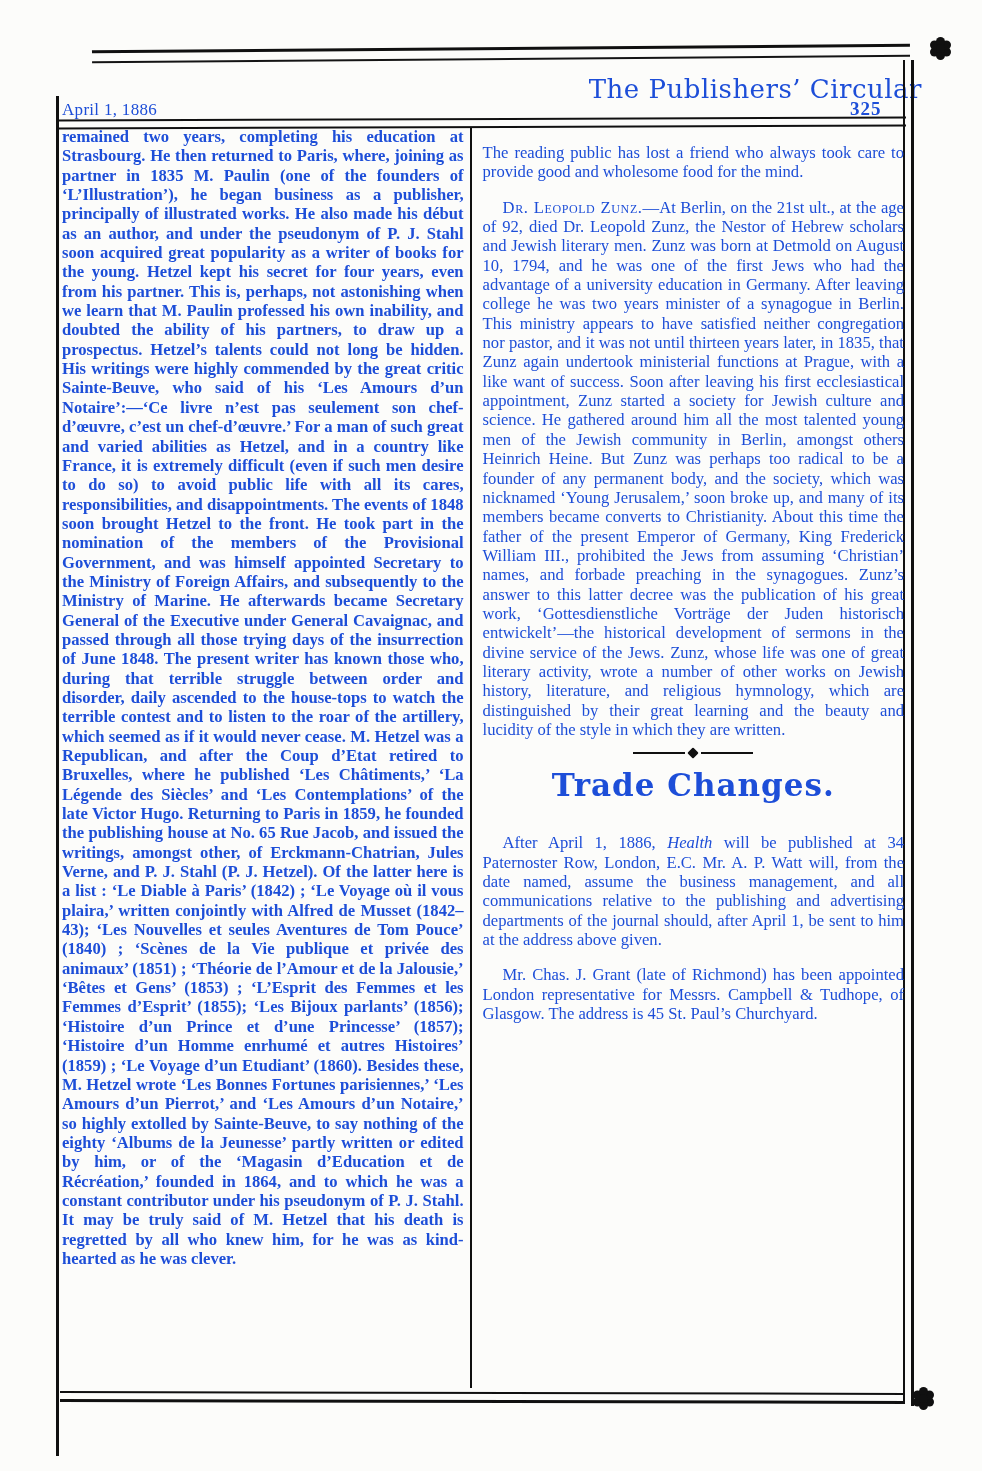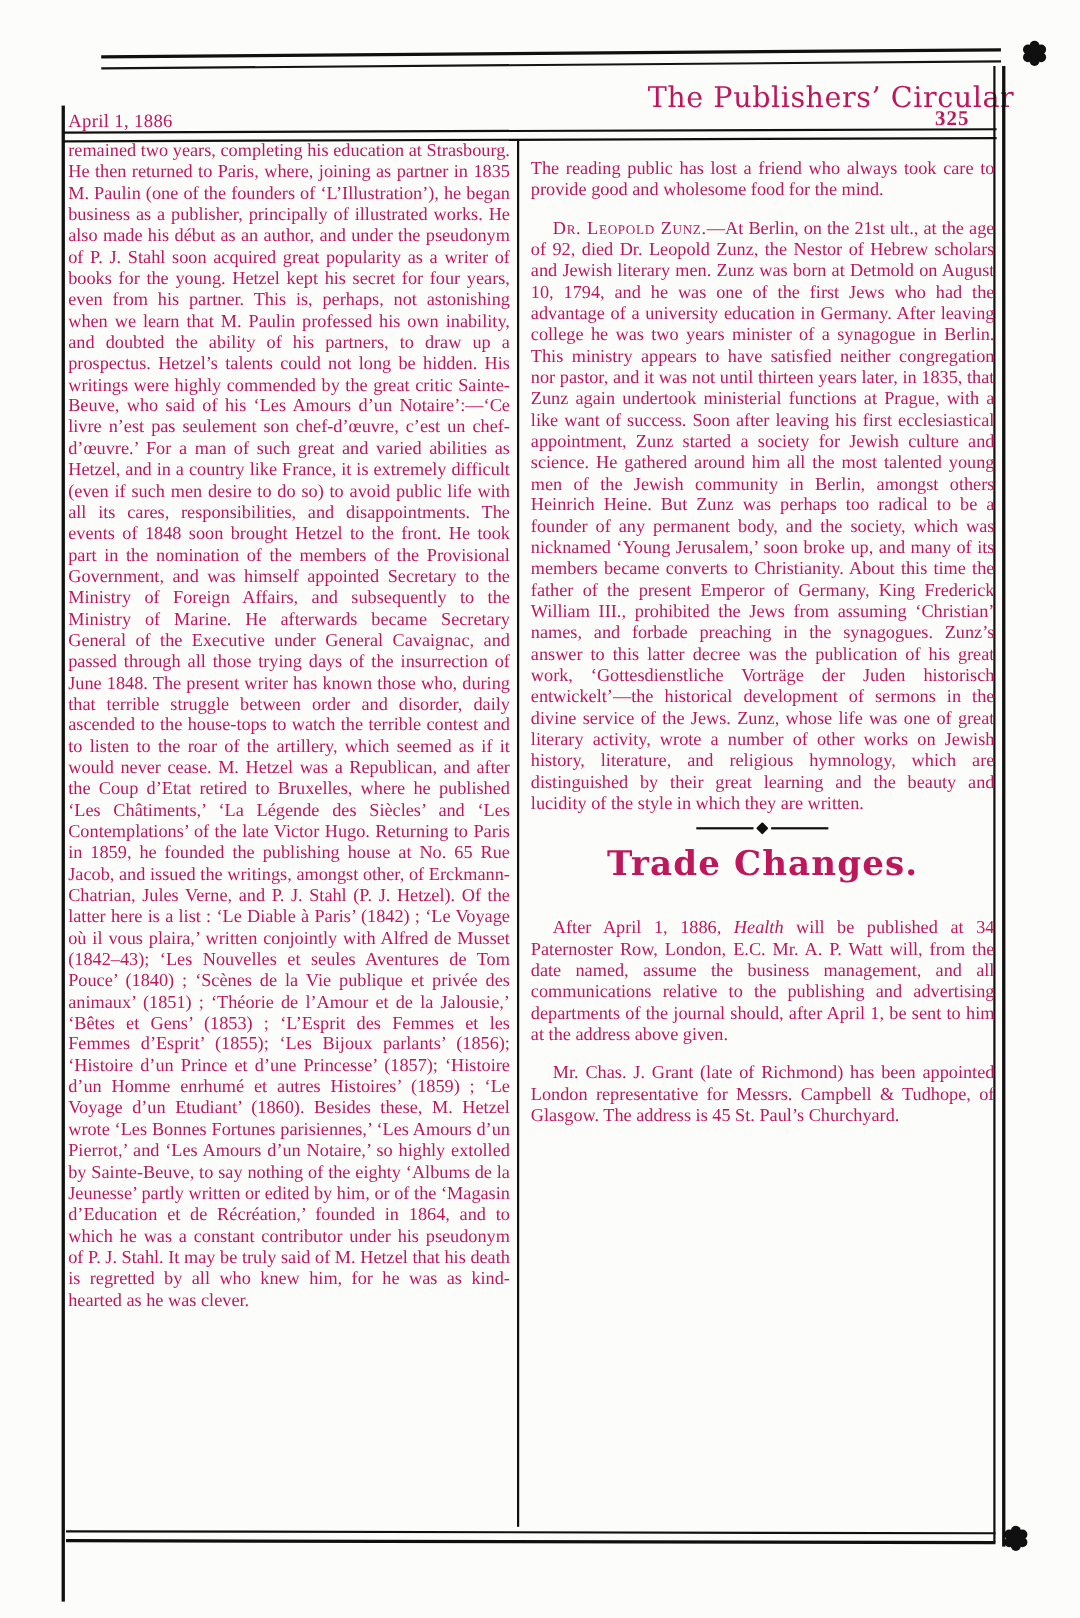--- a/index.html
+++ b/index.html
@@ -1,18 +1,18 @@
 <!DOCTYPE html>
 <html><head>
 <meta charset="utf-8">
 <style>
   html, body { margin:0; padding:0; background:#ffffff; }
   .page {
     position:relative; width:982px; height:1471px;
-    background:#fcfcfa; color:#be185d;
+    background:#fcfcfa; color:#1d4ed8;
     font-family:"Liberation Serif","DejaVu Serif",serif;
     overflow:hidden;
   }
   
   .top-rule {
     position:absolute; left:92px; top:47px; width:818px; height:8px;
     border-top:3px solid #101010; border-bottom:2px solid #141414;
     transform:rotate(-0.45deg);
   }
   
@@ -36,21 +36,21 @@
     border-top:2px solid #101010; border-bottom:2px solid #101010;
     transform:rotate(-0.2deg);
   }
   
   .border-left  { position:absolute; left:56px;  top:96px; height:1360px; width:3px; background:#101010; }
   .col-divider  { position:absolute; left:470px; top:128px; height:1260px; width:2px; background:#101010; }
   .border-right-a { position:absolute; left:903px; top:60px; height:1342px; width:2px; background:#101010; }
   .border-right-b { position:absolute; left:911px; top:60px; height:1346px; width:3px; background:#101010; }
   
   .columns { position:absolute; left:62px; top:127px; width:842px; display:flex; }
-  .col-left  { width:404px; margin-right:19px; }
+  .col-left  { width:404px; margin-right:19px;font-weight:bold; }
   .col-right { width:424px; }
   .col p {
     margin:16px 0 8px; font-size:16.6px; line-height:19.35px;
     text-align:justify; text-justify:inter-word;
   }
   .col-left p { margin:0; }
   .indent { text-indent:20px; }
   .smallcaps { font-variant:small-caps; letter-spacing:0.6px; }
   
   .orn-divider { display:flex; align-items:center; justify-content:center; margin:10px 0 10px; }

